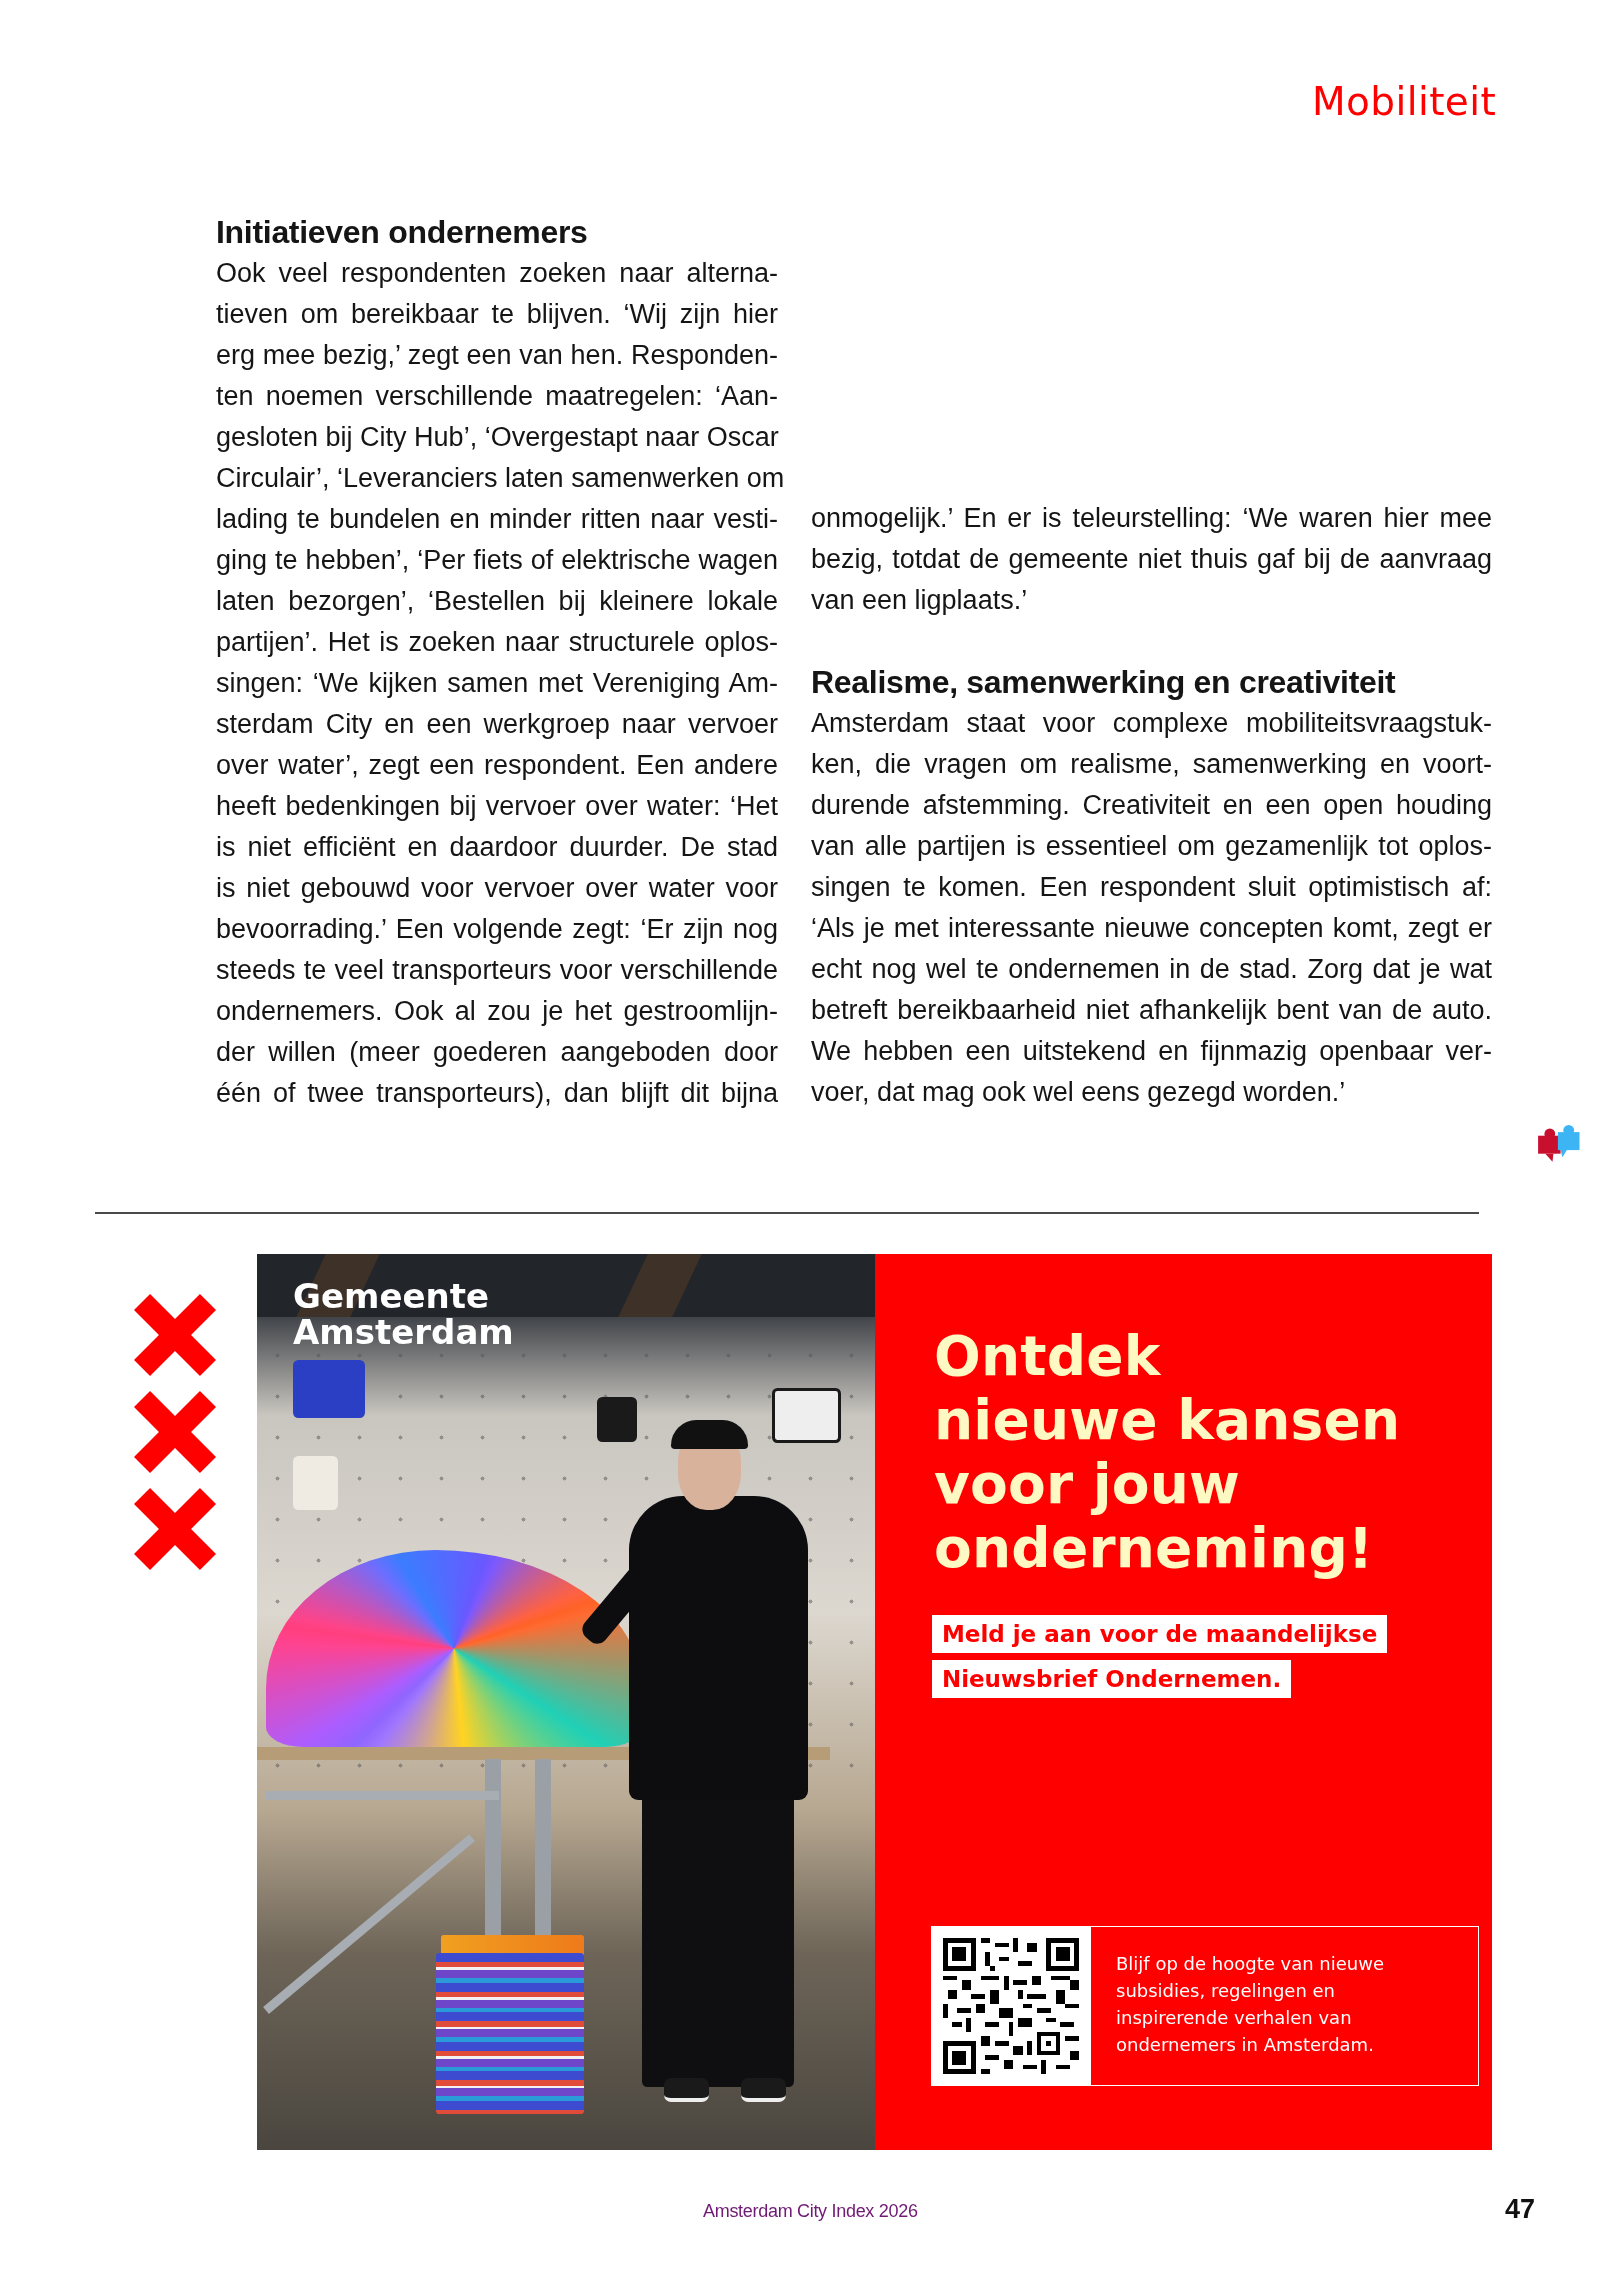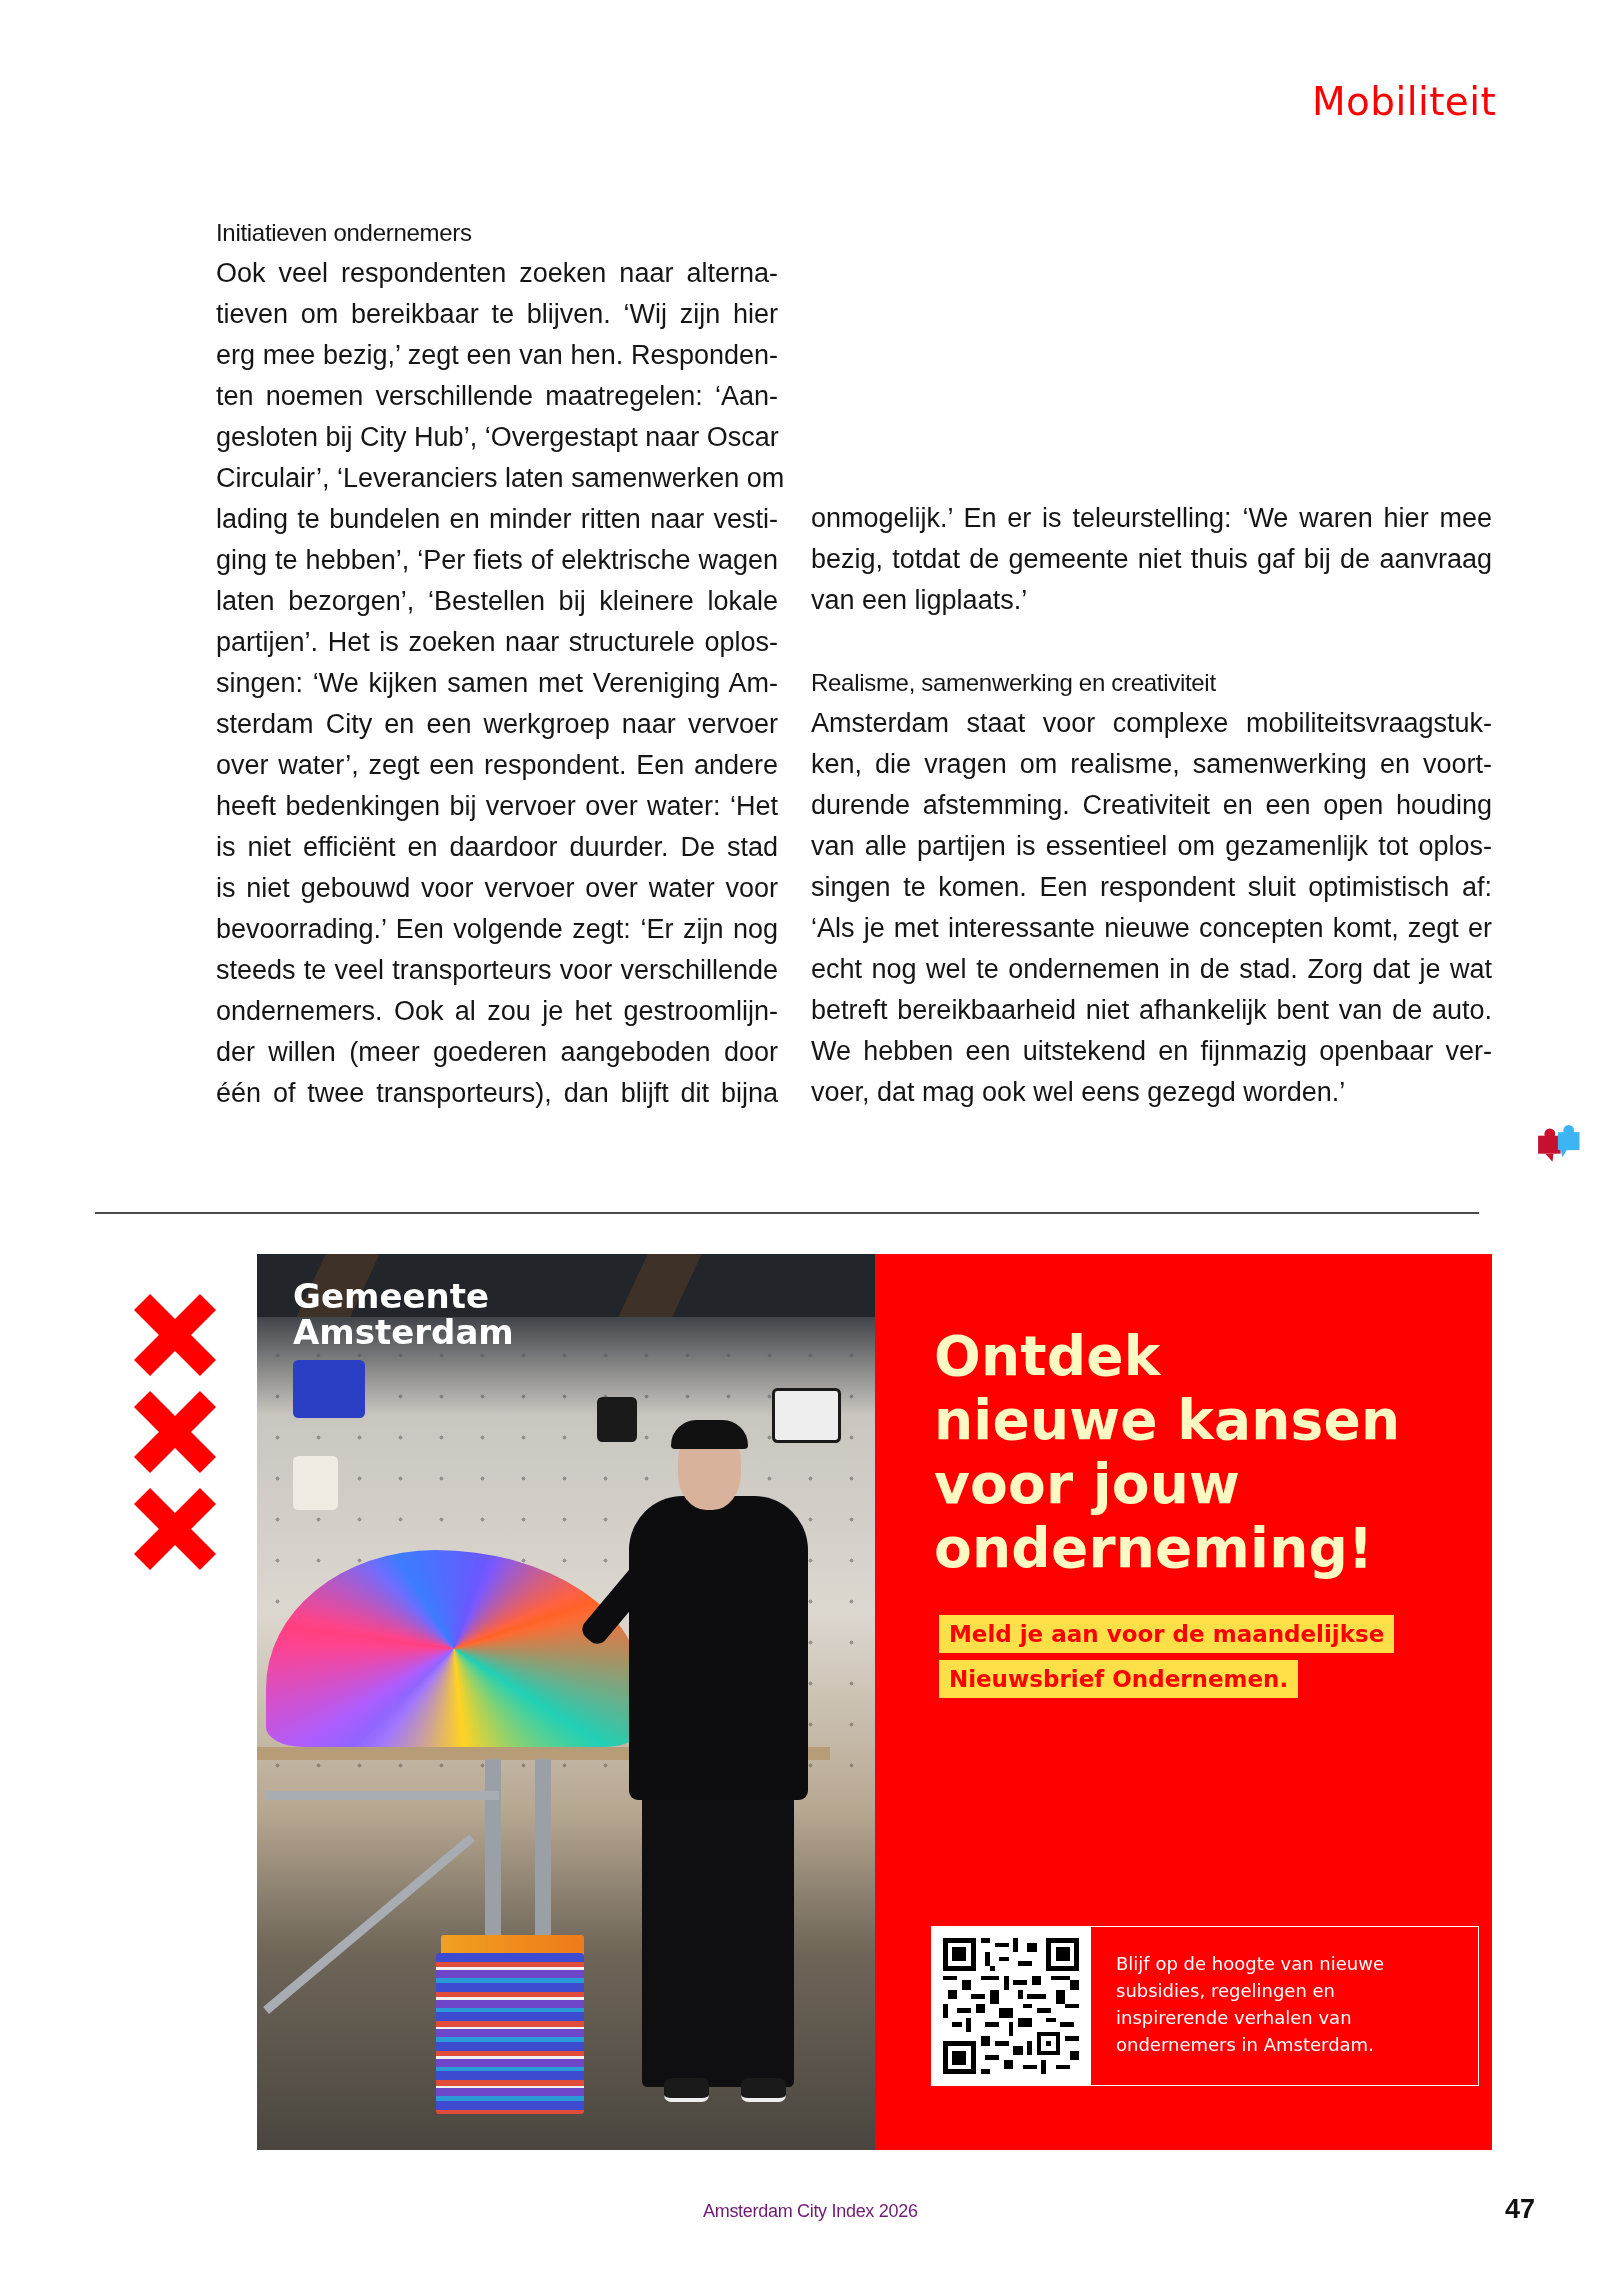--- a/index.html
+++ b/index.html
@@ -14,21 +14,21 @@
     font-family: "DejaVu Sans", sans-serif; font-weight: normal;
   }
   .col {
     position: absolute; font-family: "Liberation Sans", sans-serif;
     font-size: 27px; line-height: 41px; color: #151515;
   }
   .col-left { left: 216px; top: 212px; width: 562px; }
   .col-right { left: 811px; top: 498px; width: 681px; }
   .line { display: block; white-space: nowrap; text-align: justify; text-align-last: justify; height: 41px; }
   .line.last { text-align-last: left; }
-  .heading { font-weight: normal; font-size: 24px; display: block; height: 41px; white-space: nowrap; letter-spacing: -0.3px; }
+  .heading { font-weight: bold; font-size: 32px; display: block; height: 41px; white-space: nowrap; letter-spacing: -0.3px; }
   .gap { display: block; height: 41px; }
 
   .chat-icon { position: absolute; left: 1530px; top: 1124px; width: 54px; height: 45px; }
 
   .divider { position: absolute; left: 95px; top: 1212px; width: 1384px; height: 1.8px; background: #4a4a4a; }
 
   .xxx-logo { position: absolute; left: 134px; top: 1294px; width: 82px; }
   .xxx-logo .x { display: block; width: 82px; height: 82px; margin-bottom: 15px; }
 
   .ad { position: absolute; left: 257px; top: 1254px; width: 1235px; height: 896px; }
@@ -55,22 +55,22 @@
   .photo .person-legs { position:absolute; left: 385px; top: 537px; width: 152px; height: 296px; background:#0f0f11; border-radius: 5.4px; }
   .photo .person-head { position:absolute; left: 421px; top: 175px; width: 63px; height: 81px; background:#d9b29c; border-radius: 40% 40% 45% 45%; }
   .photo .person-cap { position:absolute; left: 414px; top: 166px; width: 77px; height: 29px; background:#111; border-radius: 36px 36px 5.4px 5.4px; }
   .photo .shoe { position:absolute; top: 824px; width: 45px; height: 19.7px; background:#1a1a1a; border-radius: 7.2px; border-bottom: 4.5px solid #eee; }
   .photo .brand { position:absolute; left: 36px; top: 24px; color:#fff; font-family:"DejaVu Sans", sans-serif; font-weight:bold; font-size: 34px; line-height: 36px; }
 
   .panel { position: absolute; left: 618px; top: 0; width: 617px; height: 896px; background: #ff0000; }
   .panel .headline { position:absolute; left: 59px; top: 70px; color:#fef9c3; font-family:"DejaVu Sans", sans-serif; font-weight:bold;
     font-size: 55px; line-height: 64px; letter-spacing: 0.2px; }
   .panel .tagline { position:absolute; left: 57px; top: 361px; }
-  .panel .tag-line { display:inline-block; background:#fde047; color:#ff0000; font-family:"DejaVu Sans", sans-serif; font-weight:bold;
-    font-size: 23px; line-height: 38px; padding: 0 9.9px; margin-bottom: 7.2px; white-space: nowrap; margin-left: 7px; }
+  .panel .tag-line { display:inline-block; background:#ffffff; color:#ff0000; font-family:"DejaVu Sans", sans-serif; font-weight:bold;
+    font-size: 23px; line-height: 38px; padding: 0 9.9px; margin-bottom: 7.2px; white-space: nowrap; }
   .panel .qr-box { position:absolute; left: 56px; top: 672px; width: 505px; height: 158px; border: 1.8px solid #fff; padding-left: 41px; }
   .panel .qr { position:absolute; left: 0; top: 0; width: 159px; height: 158px; background:#fff; }
   .panel .qr svg { position:absolute; left: 10.7px; top: 10.7px; }
   .panel .qr-text { position:absolute; left: 184px; top: 23px; width: 304px; color:#fff; font-family:"DejaVu Sans", sans-serif;
     font-size: 18px; line-height: 27px; }
 
   .footer-title { position:absolute; left: 703px; top: 2201px; font-size: 18px; color:#701a75; font-family: "Liberation Sans", sans-serif; letter-spacing: -0.3px; }
   .page-number { position:absolute; left: 1505px; top: 2194px; font-size: 27px; font-weight: bold; color:#111; font-family: "Liberation Sans", sans-serif; }
 </style>
 </head>

